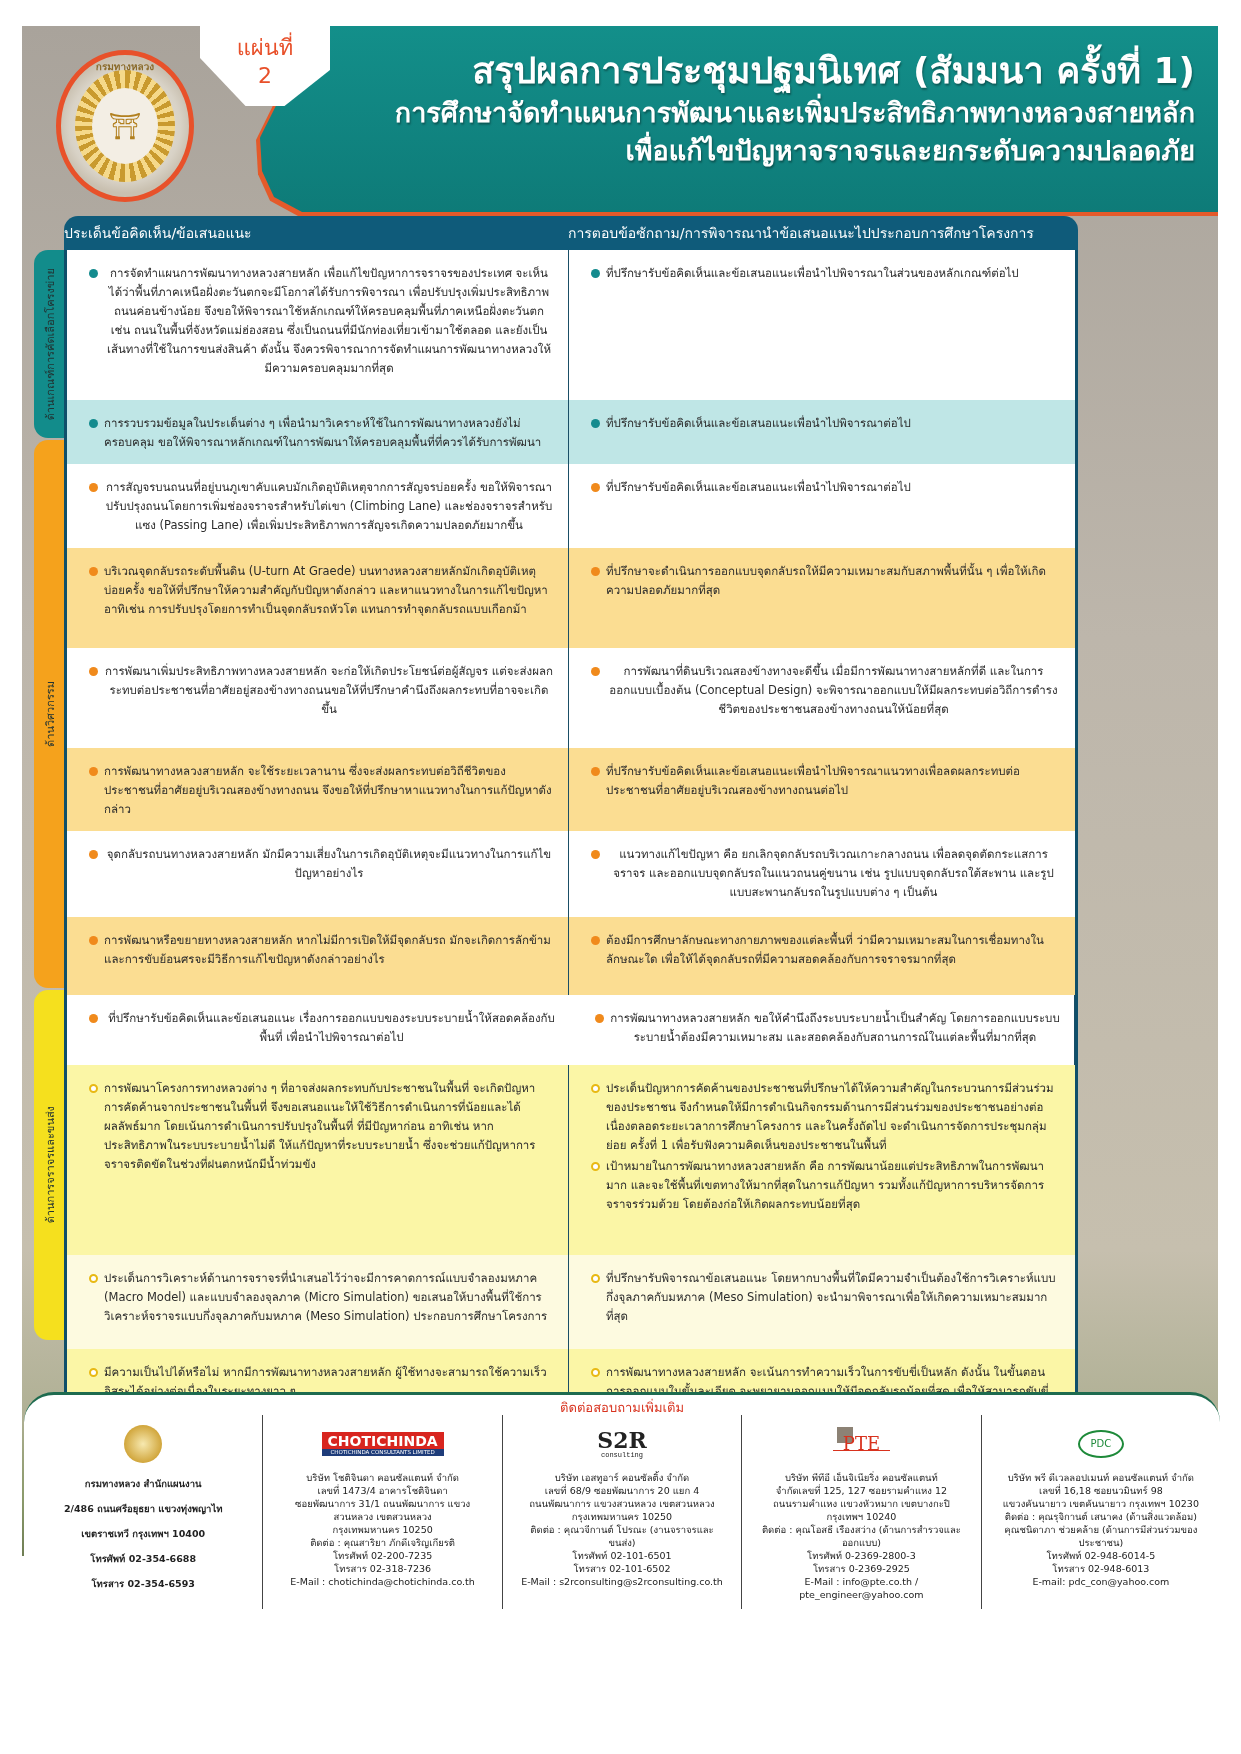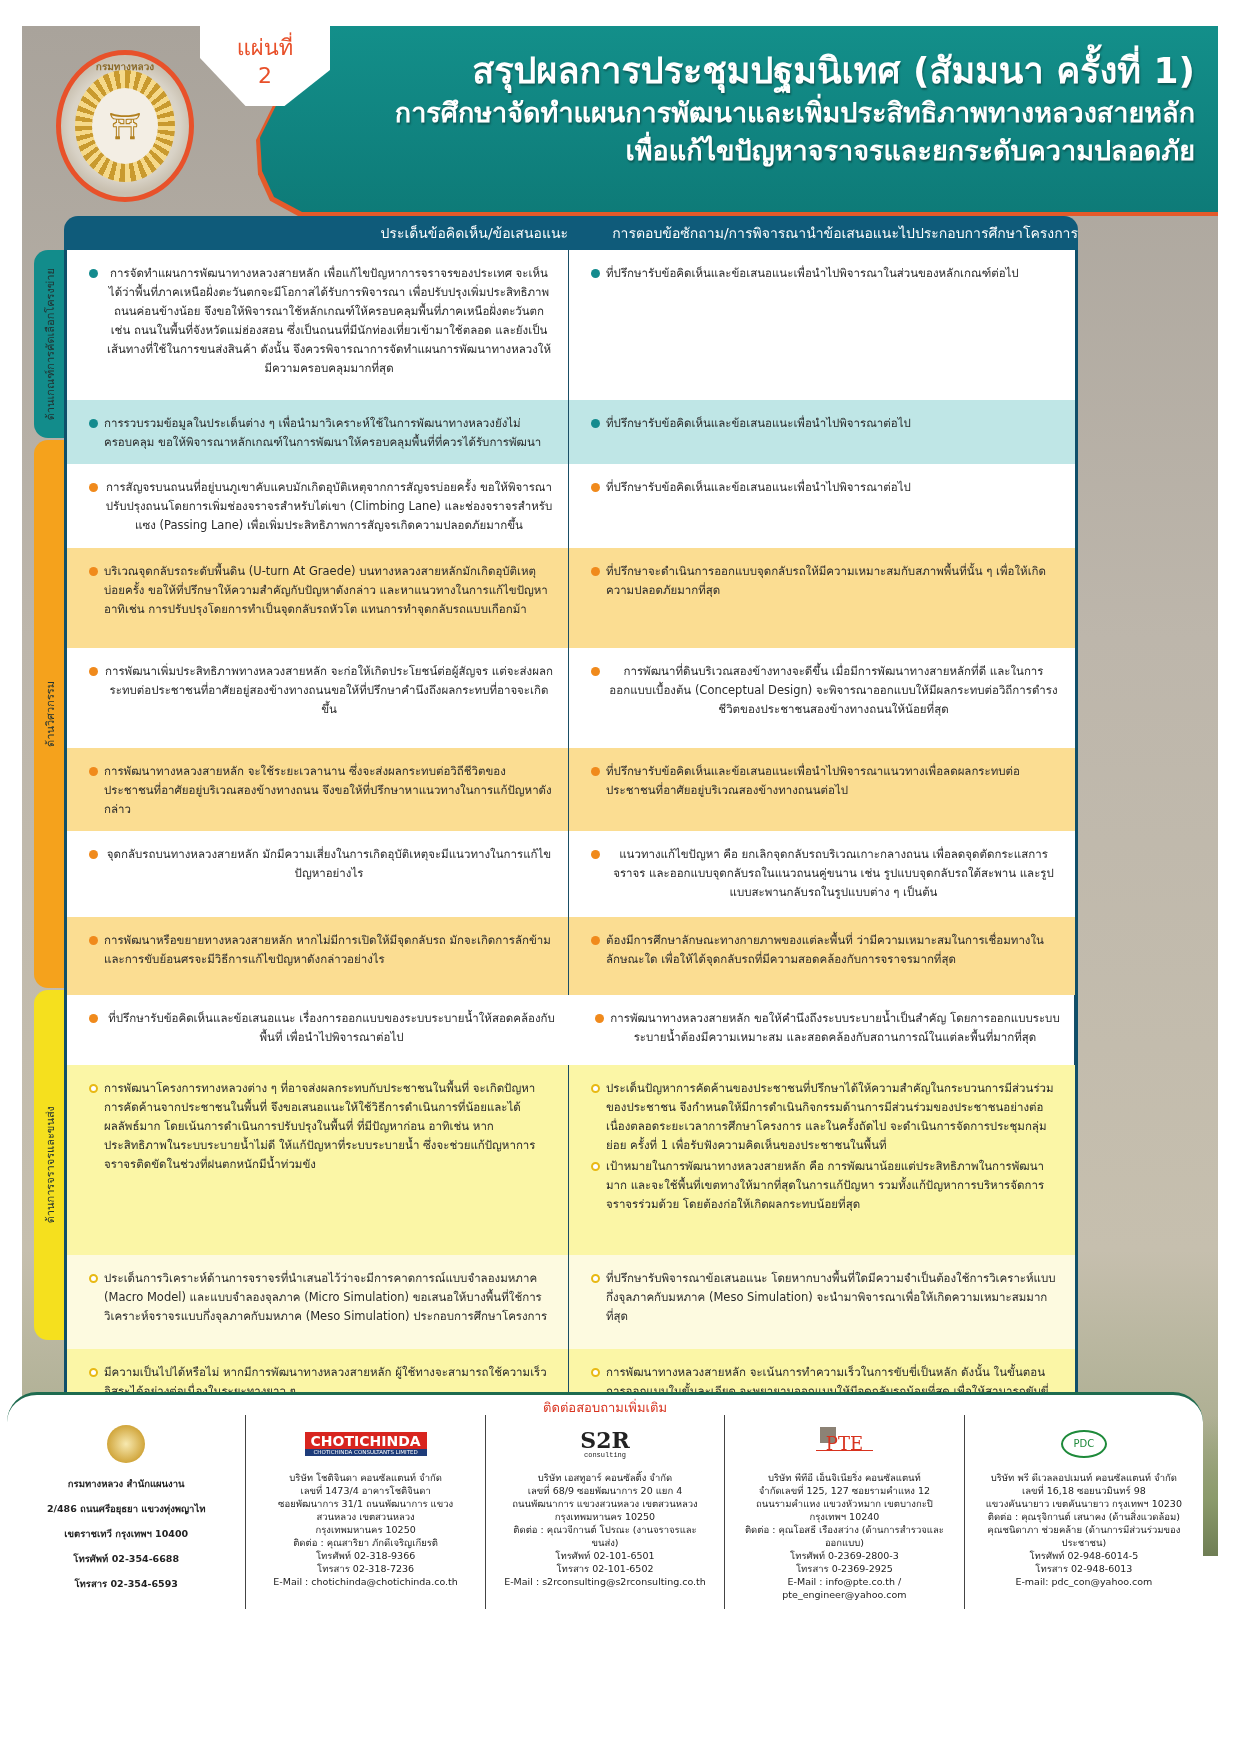--- a/index.html
+++ b/index.html
@@ -33,21 +33,21 @@
   .seal-ring { width: 100px; height: 112px; border-radius: 50%;
     background: repeating-conic-gradient(#c99a2e 0 6deg, #f5d98a 6deg 12deg);
     display: flex; align-items: center; justify-content: center; }
   .seal-inner { width: 66px; height: 76px; border-radius: 50%; background: #f3eee4;
     display: flex; align-items: center; justify-content: center; color: #b2801f; font-size: 26px; }
   .seal-text { position: absolute; top: 4px; left: 0; right: 0; text-align: center; font-size: 10px; color: #8a6a2a; font-weight: bold; }
 
   
   .table { position: absolute; left: 64px; top: 216px; width: 1014px; z-index: 2; }
   .thead { height: 34px; background: #0f5b7a; border-radius: 14px 14px 0 0; display: flex; color: #fff; }
-  .th { font-size: 14px; line-height: 34px; text-align: right; }
+  .th { font-size: 14px; line-height: 34px; text-align: left; }
   .th.c1 { width: 504px; }
   .th.c2 { width: 510px; }
   .row { display: flex; border-left: 3px solid #0f4f6a; border-right: 3px solid #0f4f6a; }
   .cell { font-size: 11.5px; line-height: 19px; padding: 14px 14px 10px 22px; position: relative; }
   .cell.c1 { width: 502px; border-right: 1.5px solid #1a4e66; }
   .cell.c2 { width: 506px; }
   .bullet { display: flex; gap: 6px; margin-bottom: 2px; }
   .dot { flex: 0 0 9px; width: 9px; height: 9px; border-radius: 50%; margin-top: 5px; }
   .dot.teal { background: #148b8e; }
   .dot.orange { background: #f08a1c; }
@@ -61,21 +61,21 @@
 
   
   .cat { position: absolute; left: 34px; width: 34px; border-radius: 14px 0 0 14px; z-index: 1;
     display: flex; align-items: center; justify-content: center; }
   .cat span { writing-mode: vertical-rl; transform: rotate(180deg); font-size: 11px; color: #233; white-space: nowrap; }
   .cat.teal { background: #128c8b; top: 250px; height: 188px; }
   .cat.orange { background: #f5a21c; top: 440px; height: 548px; }
   .cat.yellow { background: #f5e01e; top: 990px; height: 350px; }
 
   
-  .footer { position: absolute; left: 7px; top: 1392px; width: 1196px; height: 260px; background: #fff;
+  .footer { position: absolute; left: 24px; top: 1392px; width: 1196px; height: 260px; background: #fff;
     border-radius: 30px 30px 0 0; border-top: 3px solid #1e6b4f; z-index: 3; }
   .footer-title { position: absolute; left: 0; right: 0; top: 2px; text-align: center; color: #d8321e; font-size: 13px; }
   .fcols { position: absolute; left: 0; right: 0; top: 20px; display: flex; }
   .fcol { flex: 1; text-align: center; font-size: 9.5px; line-height: 13px; color: #222; padding: 8px 16px; min-height: 150px; }
   .fcol + .fcol { border-left: 1.5px solid #444; }
   .logo-box { height: 42px; display: flex; align-items: center; justify-content: center; margin-bottom: 6px; }
   .logo-dol { width: 38px; height: 38px; border-radius: 50%; background: radial-gradient(circle, #f7e9b0 0%, #d1a63c 70%, #a77a20 100%); }
   .logo-choti { background: #d8251f; color: #fff; font-weight: bold; font-size: 14px; padding: 1px 6px 0; line-height: 16px; }
   .logo-choti small { display: block; background: #1e3c7a; font-size: 5.5px; line-height: 7px; font-weight: normal; margin: 0 -6px; }
   .logo-s2r { font-family: "DejaVu Serif", serif; font-weight: bold; font-size: 22px; line-height: 22px; color: #222; }
@@ -315,21 +315,21 @@
       </div>
       <div class="fcol">
         <div class="logo-box">
           <div class="logo-choti"><span>CHOTICHINDA</span><small>CHOTICHINDA CONSULTANTS LIMITED</small></div>
         </div>
         <div>บริษัท โชติจินดา คอนซัลแตนท์ จำกัด</div>
         <div>เลขที่ 1473/4 อาคารโชติจินดา</div>
         <div>ซอยพัฒนาการ 31/1 ถนนพัฒนาการ แขวงสวนหลวง เขตสวนหลวง</div>
         <div>กรุงเทพมหานคร 10250</div>
         <div>ติดต่อ : คุณสาริยา ภักดีเจริญเกียรติ</div>
-        <div>โทรศัพท์ 02-318-9366</div>
+        <div>โทรศัพท์ 02-200-7235</div>
         <div>โทรสาร 02-318-7236</div>
         <div>E-Mail : chotichinda@chotichinda.co.th</div>
       </div>
       <div class="fcol">
         <div class="logo-box">
           <div class="logo-s2r"><span>S2R</span><small>consulting</small></div>
         </div>
         <div>บริษัท เอสทูอาร์ คอนซัลติ้ง จำกัด</div>
         <div>เลขที่ 68/9 ซอยพัฒนาการ 20 แยก 4</div>
         <div>ถนนพัฒนาการ แขวงสวนหลวง เขตสวนหลวง</div>

